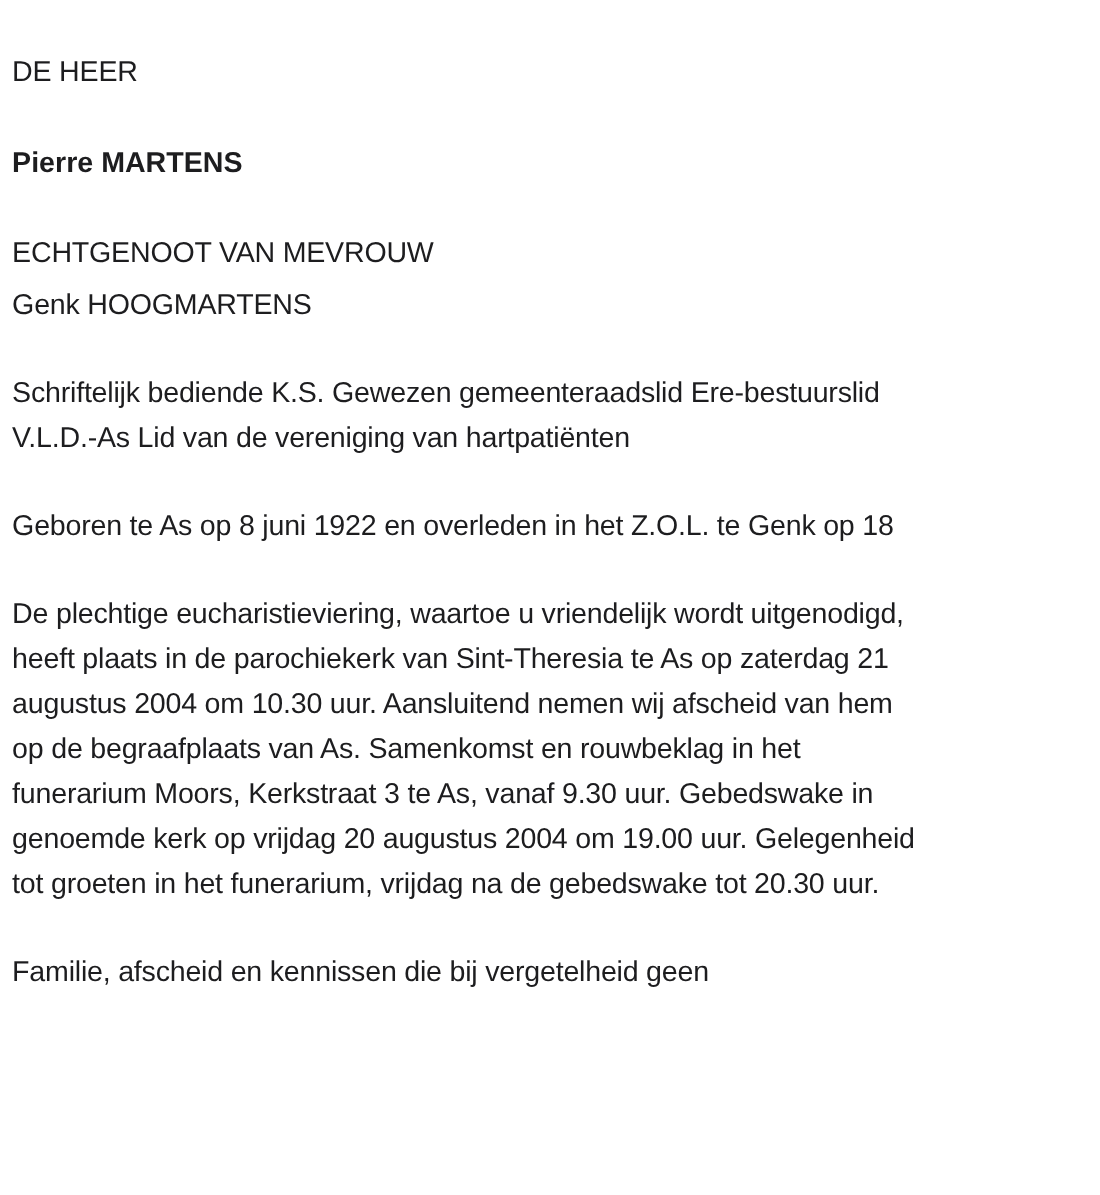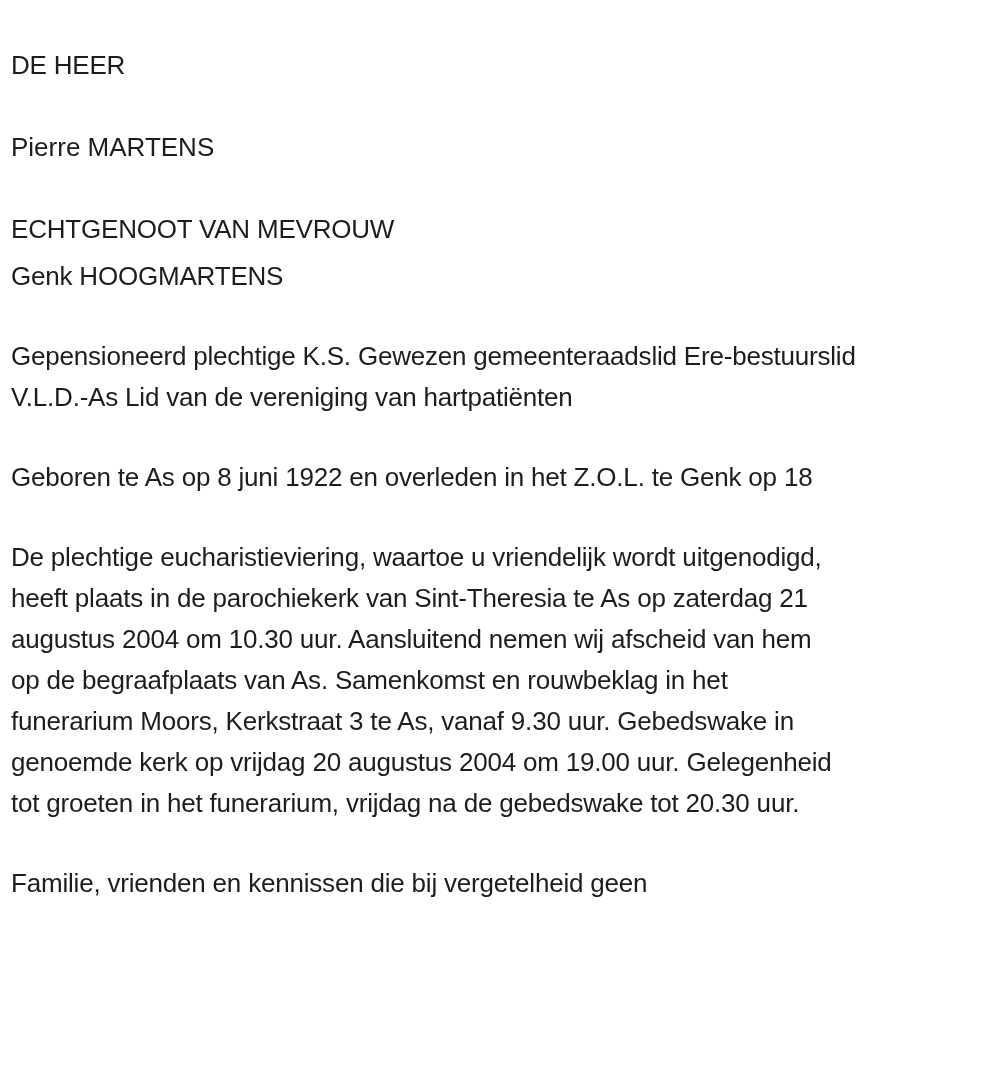--- a/index.html
+++ b/index.html
@@ -25,31 +25,31 @@
     white-space: nowrap;
   }
   .doc p.opening {
     margin-bottom: 36px;
   }
   .doc p.tight {
     margin-bottom: 6px;
     margin-top: 41px;
   }
   .doc p.bold {
-    font-weight: 400;
+    font-weight: 700;
     letter-spacing: 0;
   }
 </style>
 </head>
 <body>
 
 <main class="doc">
   <div id="paragraphs">
       <p class="tight"><span>DE HEER</span></p>
       <p class="tight bold"><span>Pierre MARTENS</span></p>
       <p class="tight"><span>ECHTGENOOT VAN MEVROUW</span></p>
       <p class=""><span>Genk HOOGMARTENS</span></p>
-      <p class=""><span>Gepensioneerd plechtige K.S. Gewezen gemeenteraadslid Ere-bestuurslid</span><br><span>V.L.D.-As Lid van de vereniging van hartpatiënten</span></p>
+      <p class=""><span>Schriftelijk bediende K.S. Gewezen gemeenteraadslid Ere-bestuurslid</span><br><span>V.L.D.-As Lid van de vereniging van hartpatiënten</span></p>
       <p class=""><span>Geboren te As op 8 juni 1922 en overleden in het Z.O.L. te Genk op 18</span><br></p>
       <p class=""><span>De plechtige eucharistieviering, waartoe u vriendelijk wordt uitgenodigd,</span><br><span>heeft plaats in de parochiekerk van Sint-Theresia te As op zaterdag 21</span><br><span>augustus 2004 om 10.30 uur. Aansluitend nemen wij afscheid van hem</span><br><span>op de begraafplaats van As. Samenkomst en rouwbeklag in het</span><br><span>funerarium Moors, Kerkstraat 3 te As, vanaf 9.30 uur. Gebedswake in</span><br><span>genoemde kerk op vrijdag 20 augustus 2004 om 19.00 uur. Gelegenheid</span><br><span>tot groeten in het funerarium, vrijdag na de gebedswake tot 20.30 uur.</span></p>
-      <p class=""><span>Familie, vrienden en kennissen die bij vergetelheid geen</span><br></p>
+      <p class=""><span>Familie, afscheid en kennissen die bij vergetelheid geen</span><br></p>
     </div>
 </main>
 
 </body></html>

